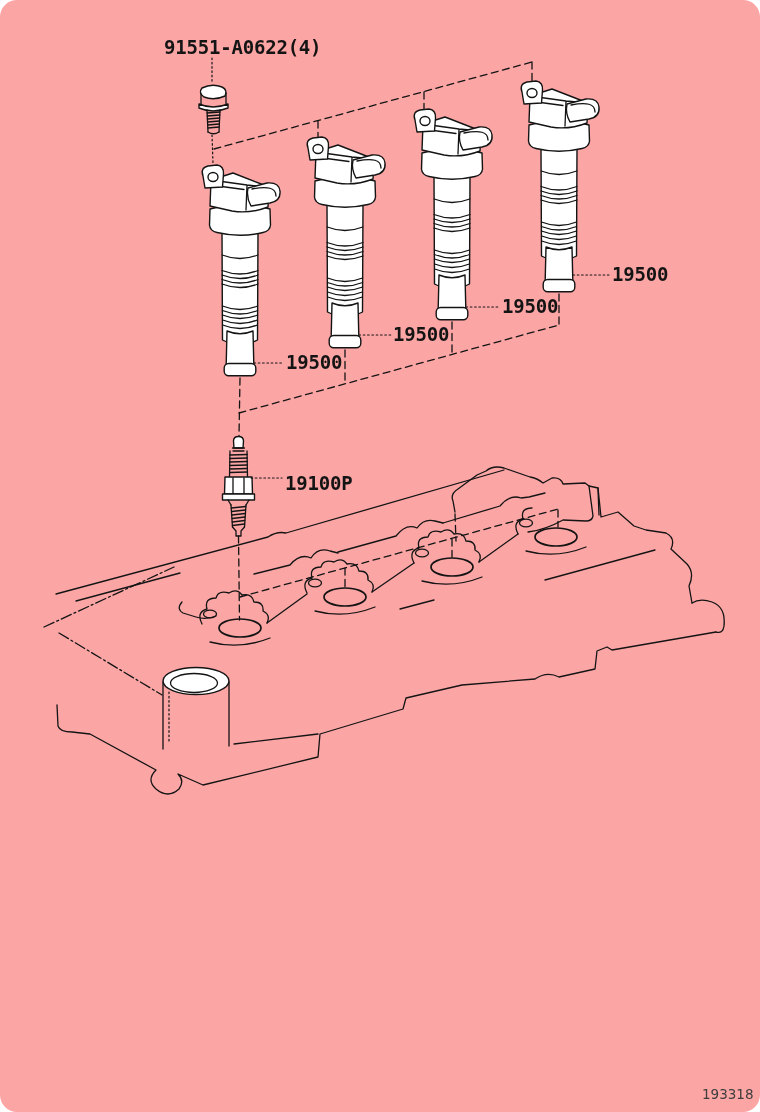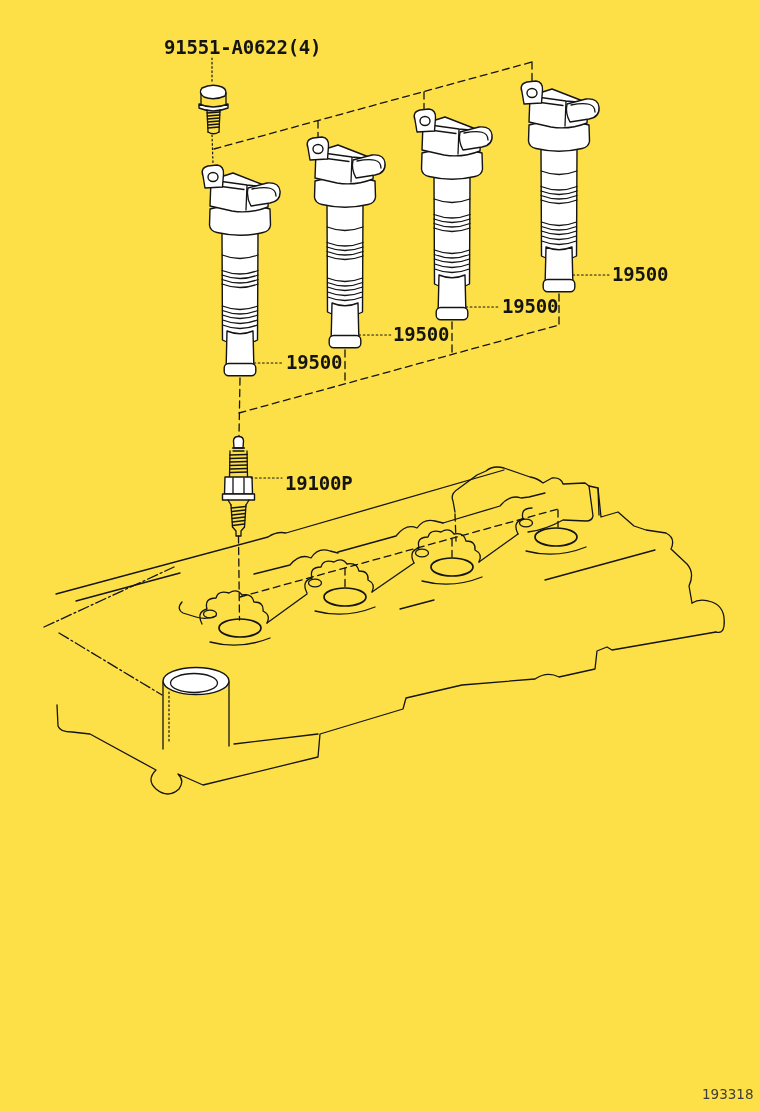--- a/index.html
+++ b/index.html
@@ -1,17 +1,17 @@
 <!DOCTYPE html>
 <html><head>
 <meta charset="utf-8">
 <style>
   html,body{margin:0;padding:0;background:#fff;}
-  #stage{position:relative;width:760px;height:1112px;background:#fde047;overflow:hidden;
-         font-family:"DejaVu Sans Mono", monospace;}
+  #stage{position:relative;width:760px;height:1112px;background:#fca5a5;overflow:hidden;
+         font-family:"DejaVu Sans Mono", monospace;border-radius:17px;}
   svg{display:block}
   text.part-label{font-family:"DejaVu Sans Mono", monospace;font-weight:bold;
                   font-size:19px;letter-spacing:-0.2px;fill:#141414;cursor:pointer;}
   text.fig-code{font-family:"DejaVu Sans", sans-serif;font-size:13.5px;fill:#3d3d3d;}
   .ln{stroke:#141414;stroke-width:1.3;fill:none;stroke-linecap:round;stroke-linejoin:round;}
   .lnw{stroke:#141414;stroke-width:1.7;fill:none;stroke-linecap:round;stroke-linejoin:round;}
   .fw{fill:#ffffff;stroke:#141414;stroke-width:1.4;stroke-linejoin:round;}
   .dash{stroke-dasharray:7 4.5;}
   .dashdot{stroke-dasharray:11 3 2 3;}
   .dots{stroke-dasharray:1.6 2.7;stroke-width:1.2;}

